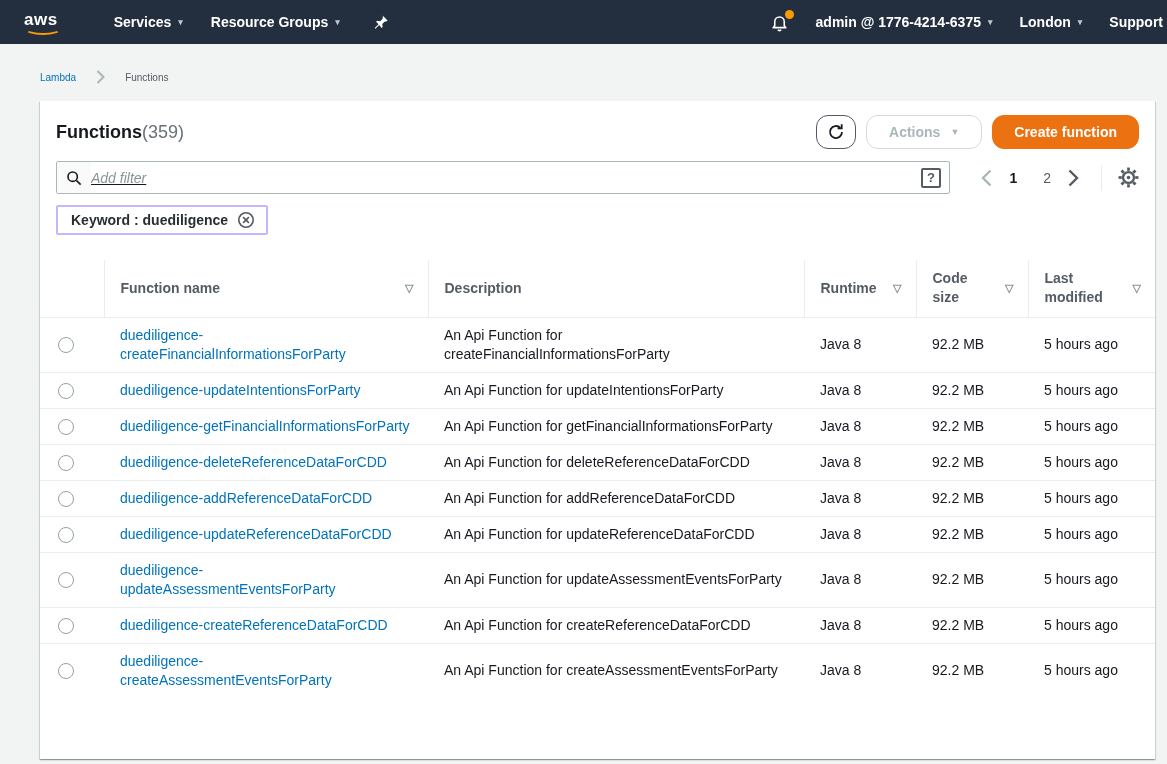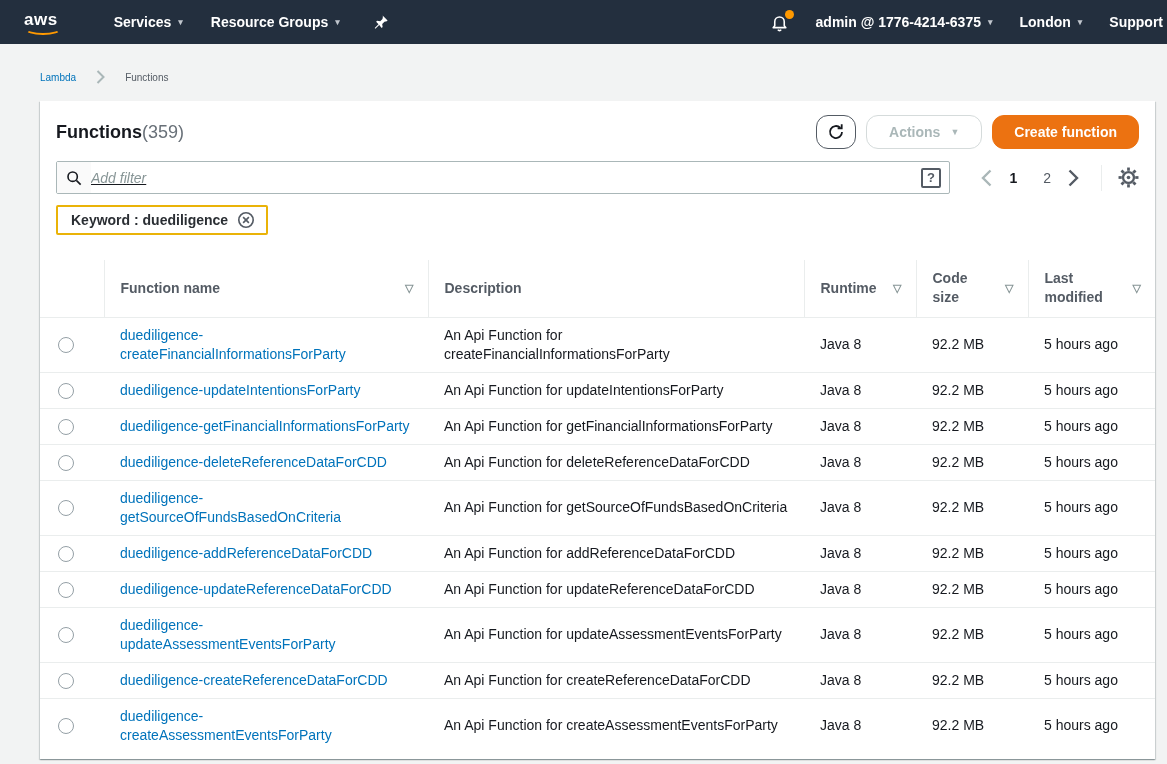--- a/index.html
+++ b/index.html
@@ -179,21 +179,21 @@
   .page-num.current { font-weight: bold; color: #16191f; cursor: default; }
   .pag-divider { width: 1px; height: 26px; background: #eaeded; margin: 0 16px 0 18px; }
   .gear-btn { display: flex; cursor: pointer; }
 
   
   .tag-row { margin-top: 11px; }
   .keyword-tag {
     display: inline-flex;
     align-items: center;
     gap: 9px;
-    border: 2px solid #eab308;
+    border: 2px solid #c4b5fd;
     border-radius: 2px;
     padding: 4px 11px 4px 13px;
     font-size: 14px;
     font-weight: bold;
     color: #2a2e33;
   }
   .tag-remove { display: flex; cursor: pointer; }
 
   
   .fn-table {
@@ -445,28 +445,20 @@
 
   <tr>
     <td class="sel-cell"><span class="radio"></span></td>
     <td><span class="fn-link">duediligence-deleteReferenceDataForCDD</span></td>
     <td>An Api Function for deleteReferenceDataForCDD</td>
     <td>Java 8</td>
     <td>92.2 MB</td>
     <td>5 hours ago</td>
   </tr>
 
-  <tr>
-    <td class="sel-cell"><span class="radio"></span></td>
-    <td><span class="fn-link">duediligence-getSourceOfFundsBasedOnCriteria</span></td>
-    <td>An Api Function for getSourceOfFundsBasedOnCriteria</td>
-    <td>Java 8</td>
-    <td>92.2 MB</td>
-    <td>5 hours ago</td>
-  </tr>
 
   <tr>
     <td class="sel-cell"><span class="radio"></span></td>
     <td><span class="fn-link">duediligence-addReferenceDataForCDD</span></td>
     <td>An Api Function for addReferenceDataForCDD</td>
     <td>Java 8</td>
     <td>92.2 MB</td>
     <td>5 hours ago</td>
   </tr>
 

